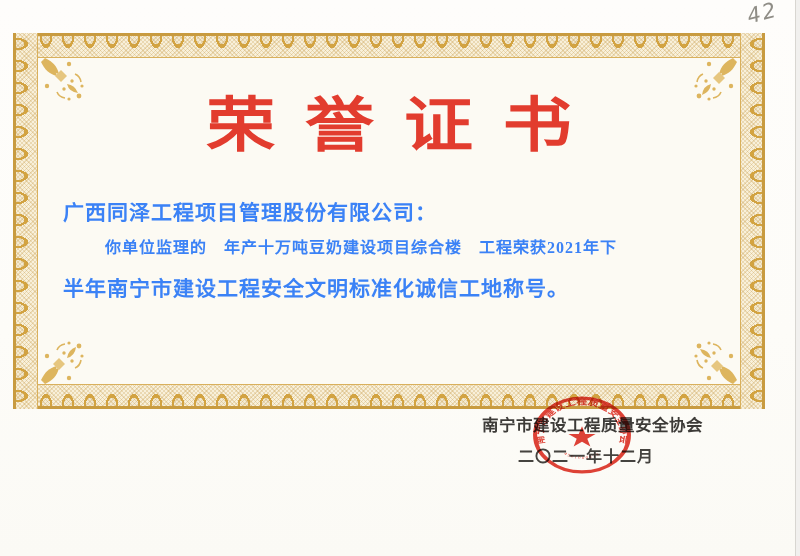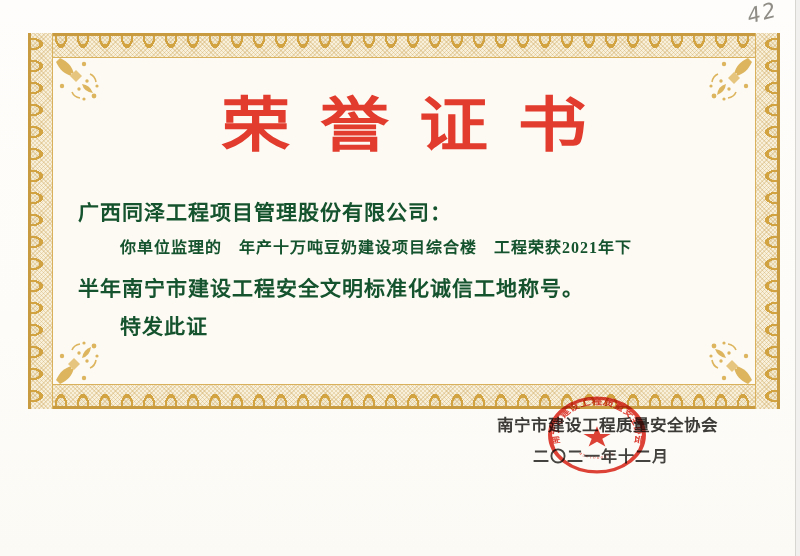--- a/index.html
+++ b/index.html
@@ -13,21 +13,21 @@
   .scan-right-strip{position:absolute;top:0;right:0;width:5px;height:556px;background:#f1f0ee;}
   .scan-edge-line{position:absolute;top:0;left:795px;width:1px;height:556px;background:#d8d6d1;}
   .pencil-mark{
     position:absolute;left:747px;top:1px;
     font-family:"DejaVu Sans",sans-serif;font-style:italic;
     font-size:21px;color:#8f8d86;transform:rotate(-14deg);
     letter-spacing:2px;
   }
 
   
-  .cert{position:absolute;left:28px;top:33px;width:752px;height:376px;background:#fcfaf3;}
+  .cert{position:absolute;left:13px;top:33px;width:752px;height:376px;background:#fcfaf3;}
 
   
   .band{position:absolute;box-sizing:border-box;}
   .band.h{left:0;right:0;height:25px;}
   .band.v{top:0;bottom:0;width:25px;}
   .band{
     background-color:#f8f0da;
   }
   .band.top{
     top:0;border-top:3px solid #c89b40;border-bottom:1.5px solid #d9b05c;
@@ -74,21 +74,21 @@
   .orn.bl{left:26px;bottom:23px;transform:rotate(270deg);}
 
   
   .title{
     position:absolute;top:58px;left:0;right:0;margin:0;
     text-align:center;font-size:60px;line-height:70px;font-weight:900;
     color:#e23c2e;letter-spacing:26px;text-indent:26px;
     transform:scaleX(1.15);transform-origin:center;
     white-space:nowrap;
   }
-  .bodytext{color:#14532d;font-weight:600;white-space:nowrap;position:absolute;margin:0;}
+  .bodytext{color:#3b82f6;font-weight:600;white-space:nowrap;position:absolute;margin:0;}
   .recipient{top:163px;left:50px;font-size:21px;letter-spacing:1px;}
   .body1{top:201px;left:50px;font-size:16px;letter-spacing:1px;text-indent:42px;}
   .body2{top:239px;left:50px;font-size:21px;letter-spacing:1px;text-align:center;}
   .closing{top:277px;left:50px;font-size:21px;letter-spacing:1px;text-indent:42px;}
   .issuer{top:379px;left:469px;font-size:16.5px;letter-spacing:0.5px;color:#3d3b38;}
   .issue-date{top:410px;left:505px;font-size:16px;letter-spacing:1px;color:#45433f;}
 
   
   .seal{
     position:absolute;left:518px;top:362px;width:102px;height:80px;
@@ -178,21 +178,20 @@
           <circle cx="30" cy="43" r="1.6"></circle>
         <circle cx="40" cy="40" r="2.4"></circle>
       </g>
     </svg>
 
     <h1 class="title">荣誉证书</h1>
 
     <p class="bodytext recipient">广西同泽工程项目管理股份有限公司：</p>
     <p class="bodytext body1">你单位监理的　年产十万吨豆奶建设项目综合楼　工程荣获2021年下</p>
     <p class="bodytext body2">半年南宁市建设工程安全文明标准化诚信工地称号。</p>
-    <p class="bodytext closing">特发此证</p>
 
     <p class="bodytext issuer">南宁市建设工程质量安全协会</p>
     <p class="bodytext issue-date">二〇二一年十二月</p>
 
     <svg class="seal" viewBox="0 0 100 100" preserveAspectRatio="none">
       <circle cx="50" cy="50" r="46" fill="none" stroke="#de3327" stroke-width="4"></circle>
       <polygon fill="#de3327" points="50,39 53.2,48.6 63.3,48.7 55.2,54.7 58.2,64.3 50,58.5 41.8,64.3 44.8,54.7 36.7,48.7 46.8,48.6"></polygon>
       <defs>
         <path id="sealArcTop" d="M 13.9 61.7 A 38 38 0 1 1 86.1 61.7" fill="none"></path>
         <path id="sealArcBottom" d="M 27 69.3 A 30 30 0 0 0 73 69.3" fill="none"></path>

